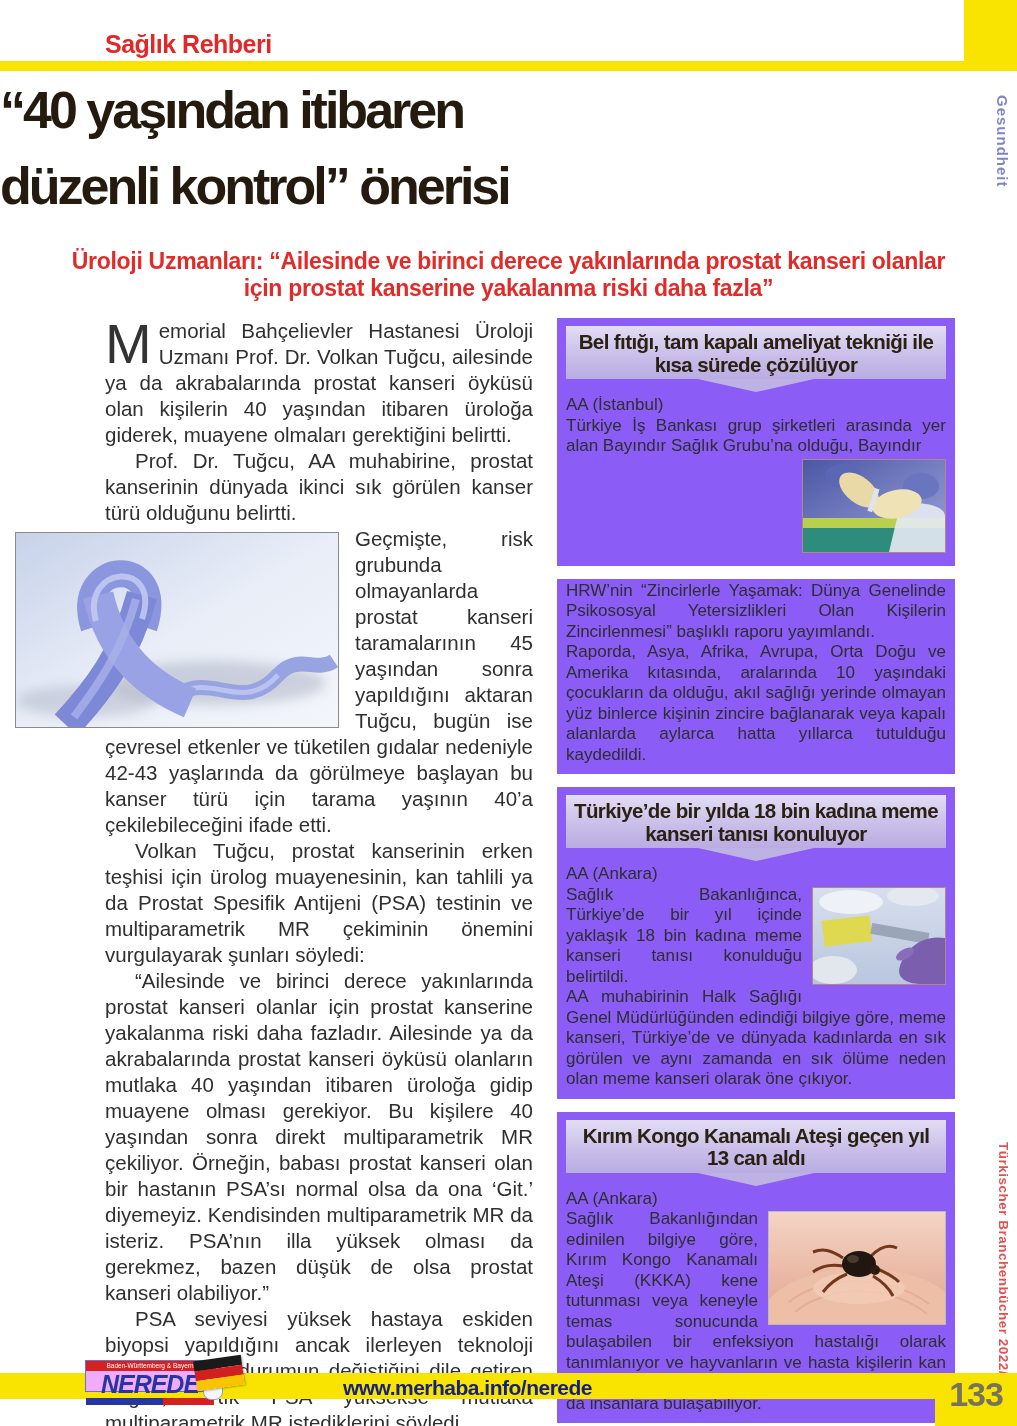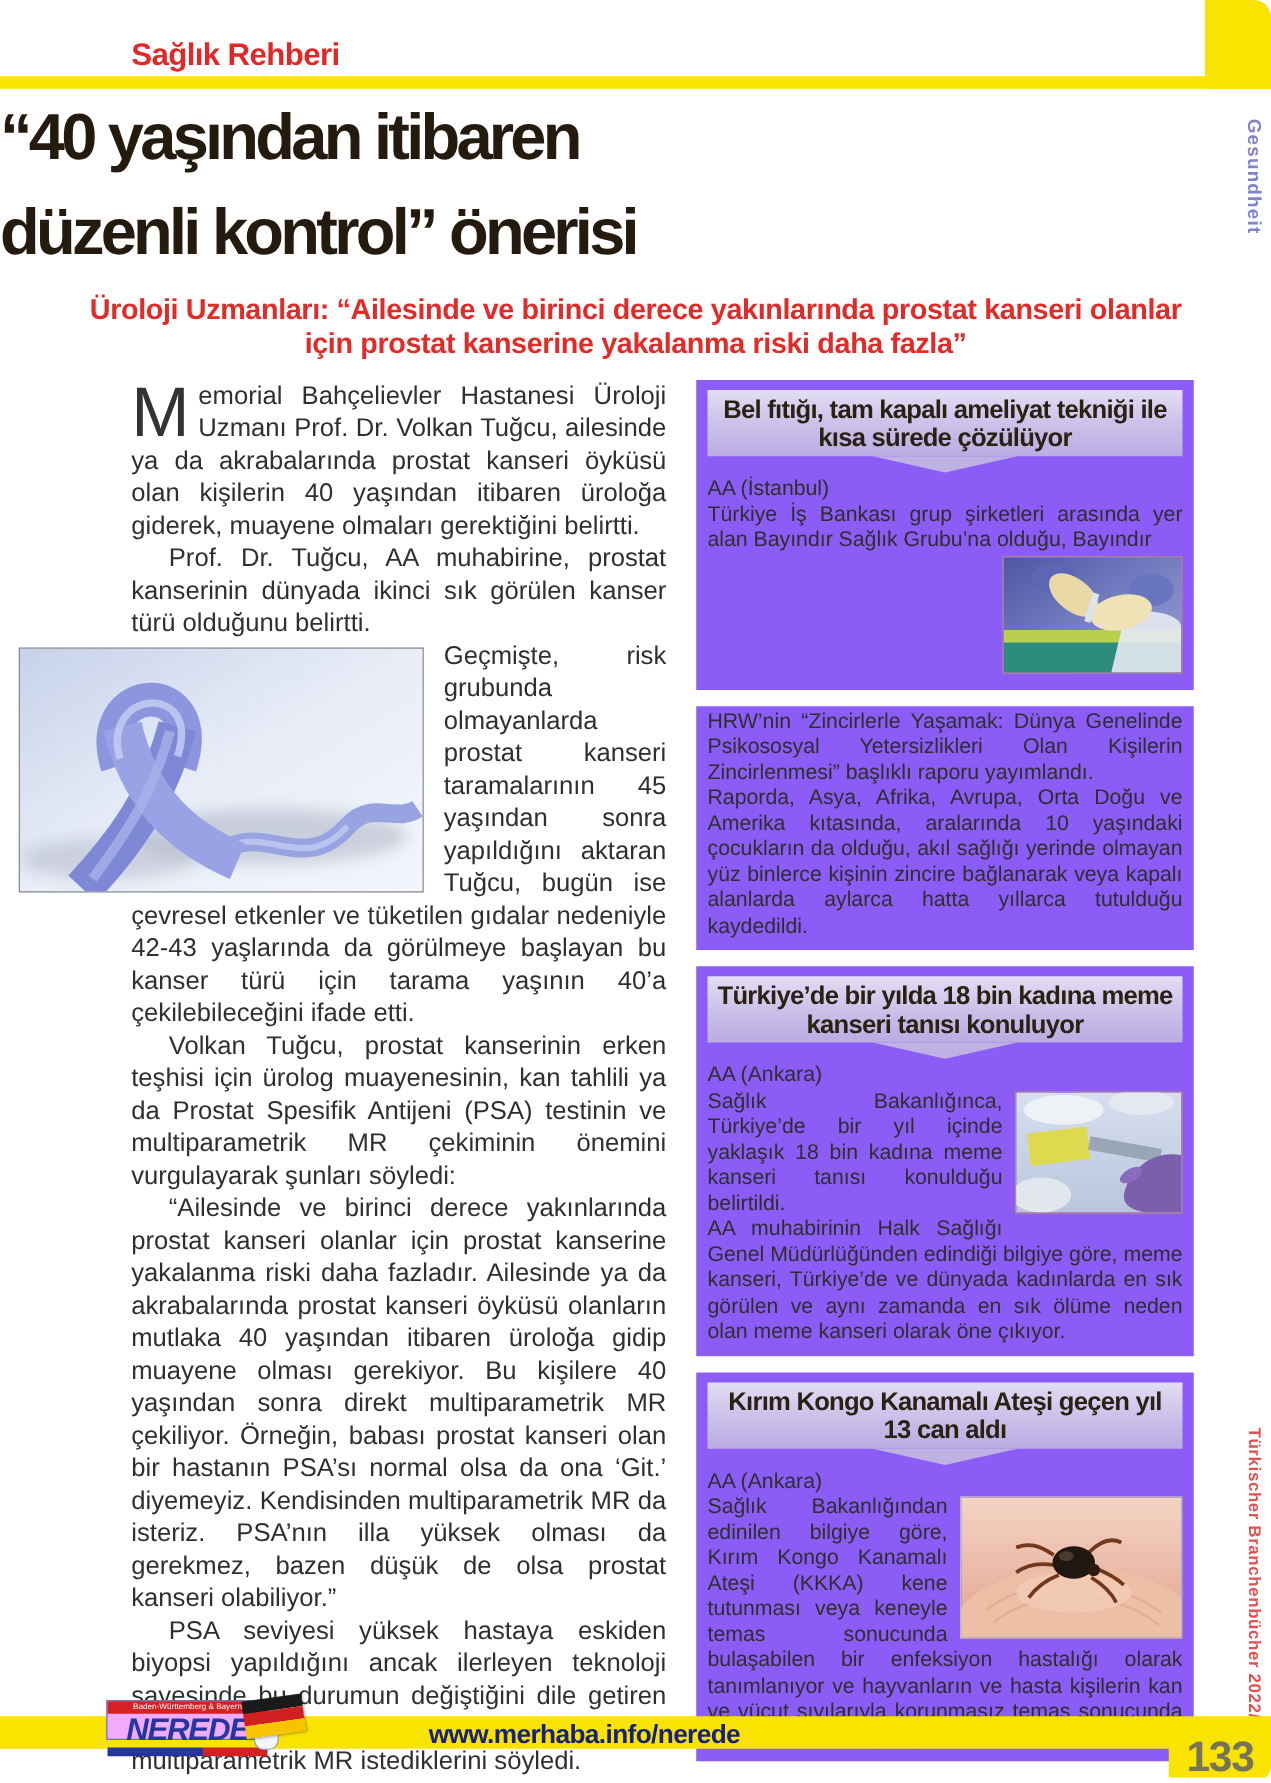--- a/index.html
+++ b/index.html
@@ -1,27 +1,27 @@
 <!DOCTYPE html>
 <html><head>
 <meta charset="utf-8">
 <style>
   html,body{margin:0;padding:0;background:#ffffff;}
   .page{position:relative;width:1017px;height:1426px;background:#ffffff;overflow:hidden;
-        font-family:"Liberation Sans","DejaVu Sans",sans-serif;border-radius:14px;}
+        font-family:"Liberation Sans","DejaVu Sans",sans-serif;}
 
   
   .section-title{position:absolute;left:105px;top:30px;font-size:25px;font-weight:bold;
                  color:#e32727;letter-spacing:-0.5px;}
   .top-bar{position:absolute;left:0;top:61px;width:1017px;height:10px;background:#f8e400;}
   .corner-strip{position:absolute;right:0;top:0;width:53px;height:71px;background:#f8e400;}
 
   .headline{margin:0;padding-top:72px;text-align:left;font-size:52px;line-height:76px;
             font-weight:bold;letter-spacing:-3px;color:#241a0e;}
-  .subheadline{width:880px;margin:10px auto 0;text-align:center;font-size:23px;line-height:27px;
+  .subheadline{width:880px;margin:24px auto 0;text-align:center;font-size:23px;line-height:27px;
                font-weight:bold;color:#e22b28;letter-spacing:-0.3px;}
 
   
   .content{display:flex;margin:16px 62px 0 105px;gap:24px;}
   .left-col{flex:0 0 428px;}
   .right-col{flex:1;min-width:0;}
 
   .left-col p{margin:0;text-align:justify;font-size:20.5px;line-height:26px;color:#2f2f2f;}
   .left-col p.indent{text-indent:30px;}
   .dropcap{float:left;font-size:56px;line-height:42px;padding:5px 7px 0 0;color:#333;}
@@ -43,22 +43,22 @@
   .news-photo{float:right;margin:2px 0 4px 10px;border:1px solid #b08a80;line-height:0;}
   .news-photo.gray-border{border:1px solid #bbb;}
 
   
   .side-label{position:absolute;right:6px;writing-mode:vertical-rl;font-weight:bold;}
   .side-label.top{top:95px;color:#8084cb;font-size:15px;letter-spacing:1px;}
   .side-label.bottom{top:1142px;color:#e25050;font-size:13.5px;letter-spacing:0.5px;}
 
   
   .footer-bar{position:absolute;left:0;top:1373px;width:1017px;height:26px;background:#f8e400;}
-  .page-num-block{position:absolute;right:0;top:1373px;width:82px;height:37px;background:#f8e400;
-                  display:flex;align-items:flex-start;justify-content:center;margin-top:12px;}
+  .page-num-block{position:absolute;right:0;top:1373px;width:82px;height:53px;background:#f8e400;
+                  display:flex;align-items:flex-start;justify-content:center;}
   .page-num{font-size:34px;font-weight:bold;color:#77725a;letter-spacing:-1px;margin-top:2px;}
   .footer-url{position:absolute;left:0;top:1376px;width:935px;text-align:center;
               font-size:21px;font-weight:bold;color:#16217e;letter-spacing:-0.5px;}
   .logo{position:absolute;left:85px;top:1358px;width:160px;height:54px;}
   .logo-box{position:absolute;left:0;top:2px;width:130px;height:32px;background:#f0abfc;
             border:1px solid #6a74b8;box-sizing:border-box;}
   .logo-top-stripe{height:10px;background:#d42222;color:#fff;font-size:6.5px;line-height:10px;
                    text-align:center;overflow:hidden;white-space:nowrap;}
   .logo-word{font-size:25px;line-height:27px;font-weight:bold;color:#2636a0;text-align:center;
              letter-spacing:-1px;font-style:italic;}

